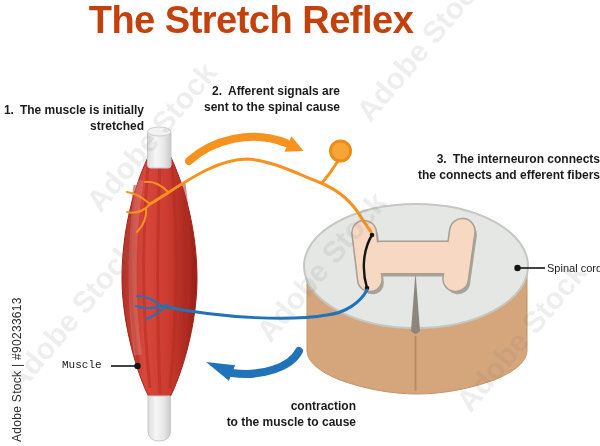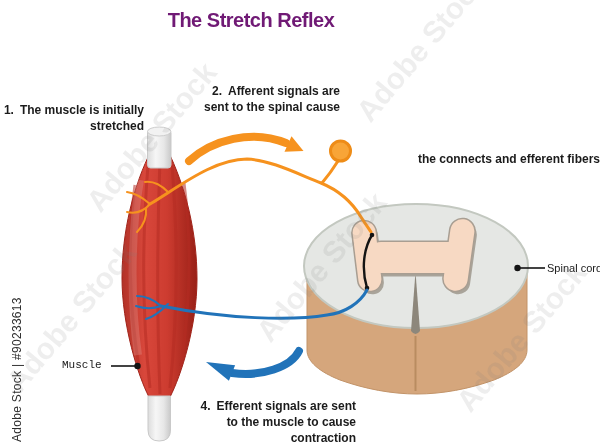--- a/index.html
+++ b/index.html
@@ -1,21 +1,21 @@
 <!DOCTYPE html>
 <html><head>
 <meta charset="utf-8">
 <style>
   html,body{margin:0;padding:0;background:#fff;}
   .stage{position:relative;width:600px;height:446px;background:#fff;overflow:hidden;
          font-family:"Liberation Sans",sans-serif;color:#1a1a1a;}
   .stage svg{position:absolute;left:0;top:0;z-index:1;}
   .txt{position:absolute;z-index:2;}
   .title{left:0;top:0;width:502px;text-align:center;
-         font-weight:700;font-size:20px;line-height:40px;letter-spacing:-0.5px;color:#701a75;}
+         font-weight:700;font-size:38px;line-height:40px;letter-spacing:-0.5px;color:#c2410c;}
   .step{font-weight:700;font-size:12px;line-height:16px;text-align:right;color:#1b1b1b;}
   .step .ln{white-space:nowrap;}
   .step1{left:-2px;top:102px;width:146px;}
   .step2{left:180px;top:83px;width:160px;}
   .step3{left:378px;top:151px;width:222px;}
   .step4{left:168px;top:398px;width:188px;}
   .callout{font-weight:400;font-size:11px;color:#1b1b1b;white-space:nowrap;}
   .muscle-callout{left:62px;top:359px;font-family:Liberation Mono, monospace;}
   .spinal-callout{left:547px;top:262px;}
   .stockid{left:10px;top:442px;transform:rotate(-90deg);transform-origin:0 0;
@@ -133,26 +133,26 @@
 
   <div class="txt step step1">
     <div class="ln">1. The muscle is initially</div>
     <div class="ln">stretched</div>
   </div>
   <div class="txt step step2">
     <div class="ln">2. Afferent signals are</div>
     <div class="ln">sent to the spinal cause</div>
   </div>
   <div class="txt step step3">
+    <div class="ln">3. The interneuron connects</div>
     <div class="ln">the connects and efferent fibers</div>
   </div>
   <div class="txt step step4">
-    <div class="ln">4. Efferent signals are sent</div>
+    <div class="ln">contraction</div>
     <div class="ln">to the muscle to cause</div>
-    <div class="ln">contraction</div>
   </div>
 
   <div class="txt callout muscle-callout">Muscle</div>
   <div class="txt callout spinal-callout">Spinal cord</div>
 
   <div class="txt stockid">Adobe Stock | #90233613</div>
 
   <div class="ghost g1">Adobe Stock</div>
   <div class="ghost g2">Adobe Stock</div>
   <div class="ghost g3">Adobe Stock</div>

